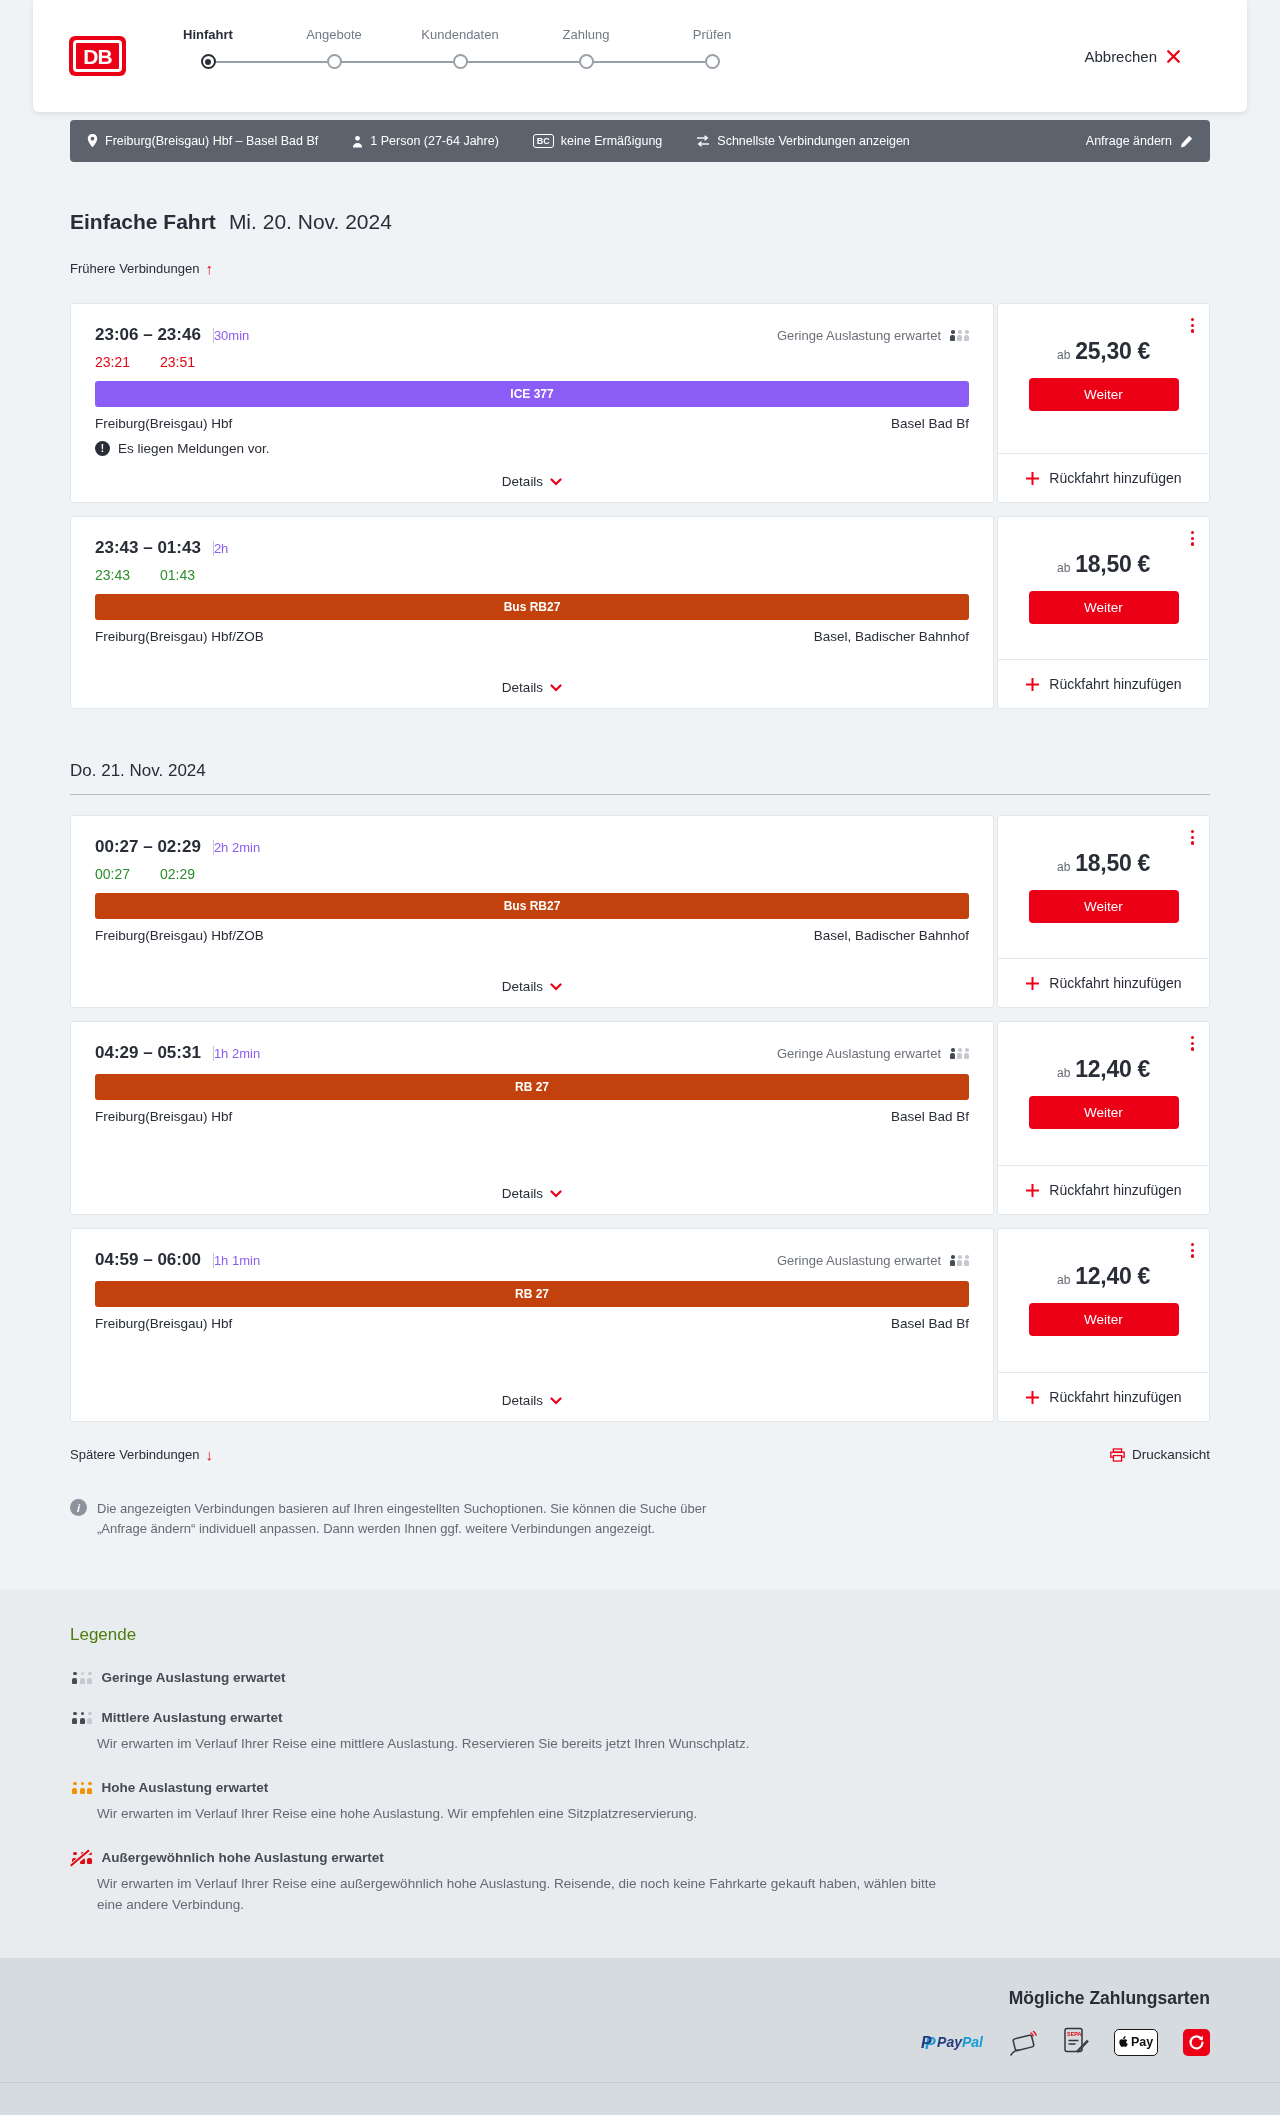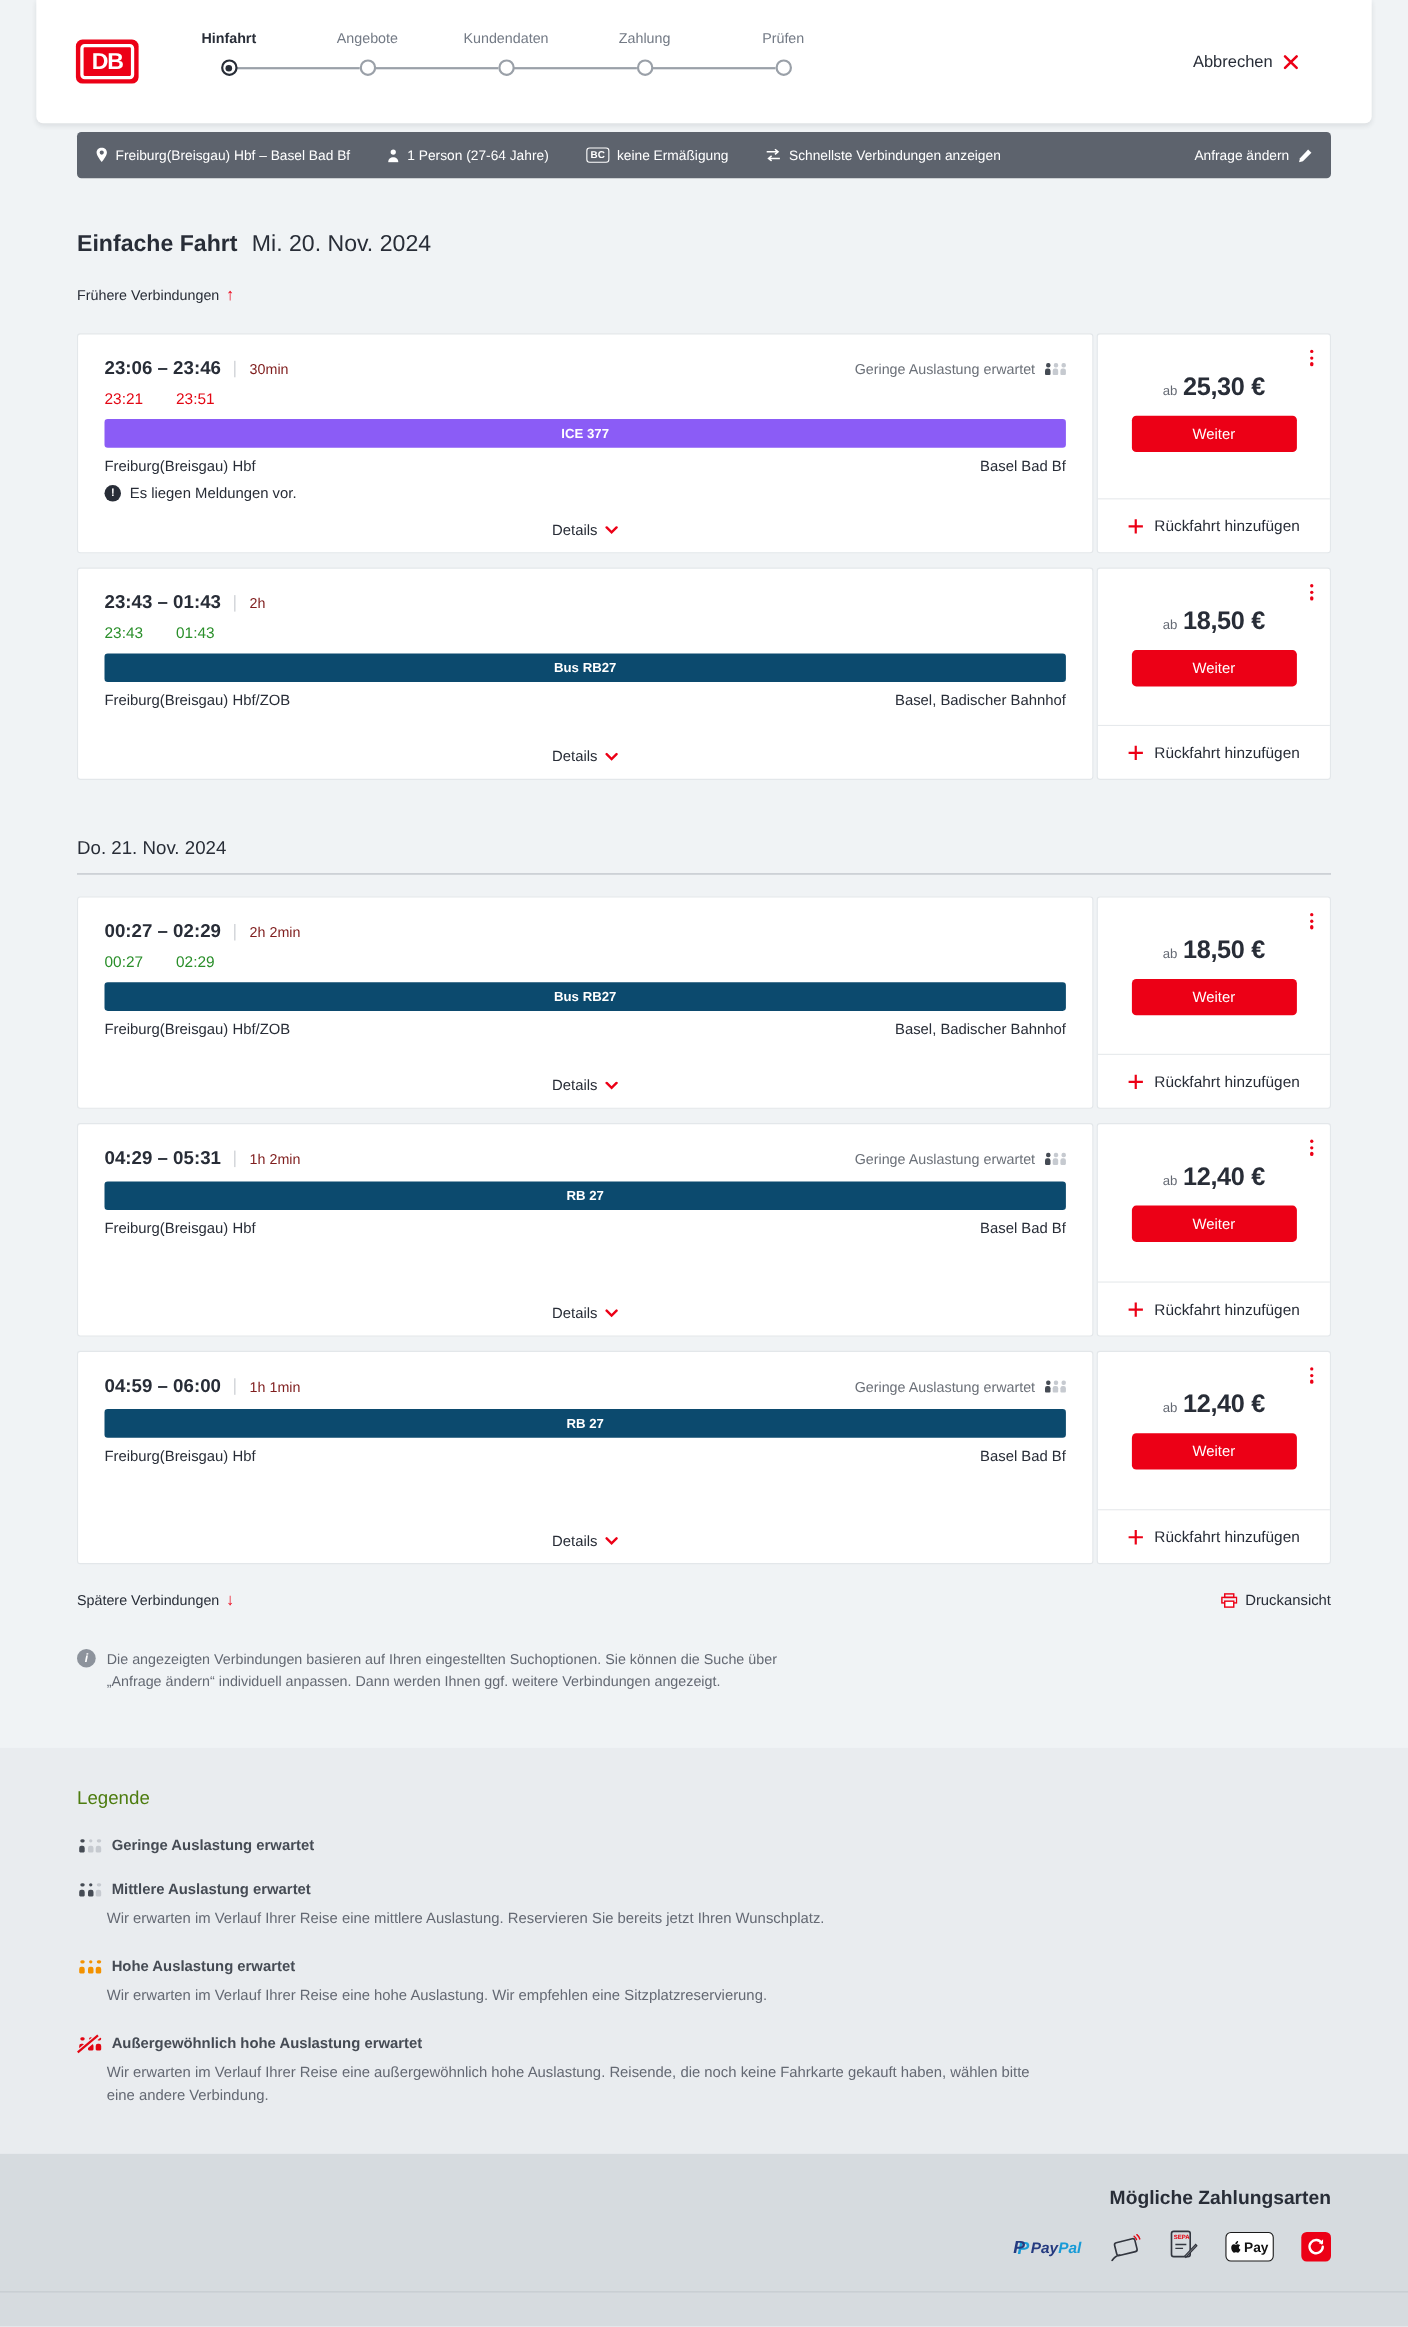--- a/index.html
+++ b/index.html
@@ -61,38 +61,38 @@
   .arrow-red { color:#ec0016; font-weight:bold; font-size:15px; }
   
   .card { display:flex; gap:3px; margin-top:26px; }
   .card + .card { margin-top:13px; }
   .card-main {
     flex:1; background:#fff; border:1px solid #e3e7ea; border-radius:3px;
     padding:21px 24px 13px;
   }
   .row1 { display:flex; align-items:baseline; justify-content:space-between; }
   .times { font-size:17px; font-weight:bold; color:#282d37; }
-  .duration { font-size:13px; color:#7f1d1d; margin-left:12px; padding-left:13px; border-left:1px solid #c3c7cc; }
+  .duration { font-size:13px; color:#8b5cf6; margin-left:12px; border-left:1px solid #c3c7cc; }
   .occupancy { display:flex; align-items:center; gap:7px; font-size:13px; color:#6b7078; }
   .pax-group { display:inline-flex; align-items:flex-end; }
   .pax { display:inline-block; width:5px; height:11px; position:relative; margin-left:2px; }
   .pax::before { content:""; position:absolute; top:0; left:1px; width:3.5px; height:3.5px; border-radius:50%; background:currentColor; }
   .pax::after  { content:""; position:absolute; bottom:0; left:0; width:5px; height:6px; border-radius:2px 2px 1px 1px; background:currentColor; }
   .pax.dark{color:#454b54} .pax.light{color:#c6cad0} .pax.orange{color:#f39200} .pax.red{color:#e30613}
   .rt { margin-top:9px; font-size:14px; }
   .rt span + span { margin-left:30px; }
   .rt-delayed { color:#e30613; }
   .rt-ontime  { color:#2a8f2a; }
   .train-bar {
     margin-top:11px; height:26px; border-radius:3px;
     display:flex; align-items:center; justify-content:center;
     color:#fff; font-size:12px; font-weight:bold;
   }
   .train-bar.ice { background:#8b5cf6; }
-  .train-bar.bus { background:#0c4a6e; }
+  .train-bar.bus { background:#c2410c; }
   .stations { margin-top:9px; display:flex; justify-content:space-between; font-size:13.5px; color:#282d37; }
   .notice { margin-top:10px; display:flex; align-items:center; gap:8px; font-size:13.5px; color:#282d37; }
   .warn-icon { width:15px; height:15px; border-radius:50%; background:#282d37; color:#fff;
     display:inline-flex; align-items:center; justify-content:center; font-size:10px; font-weight:bold; }
   .warn-icon::after { content:"!"; }
   .gap-sm { height:20px; } .gap-lg { height:46px; } .gap-xs { height:2px; }
   .details-row { margin-top:16px; display:flex; align-items:center; justify-content:center; gap:7px;
     font-size:13.5px; color:#282d37; cursor:pointer; }
   
   .card-side {

